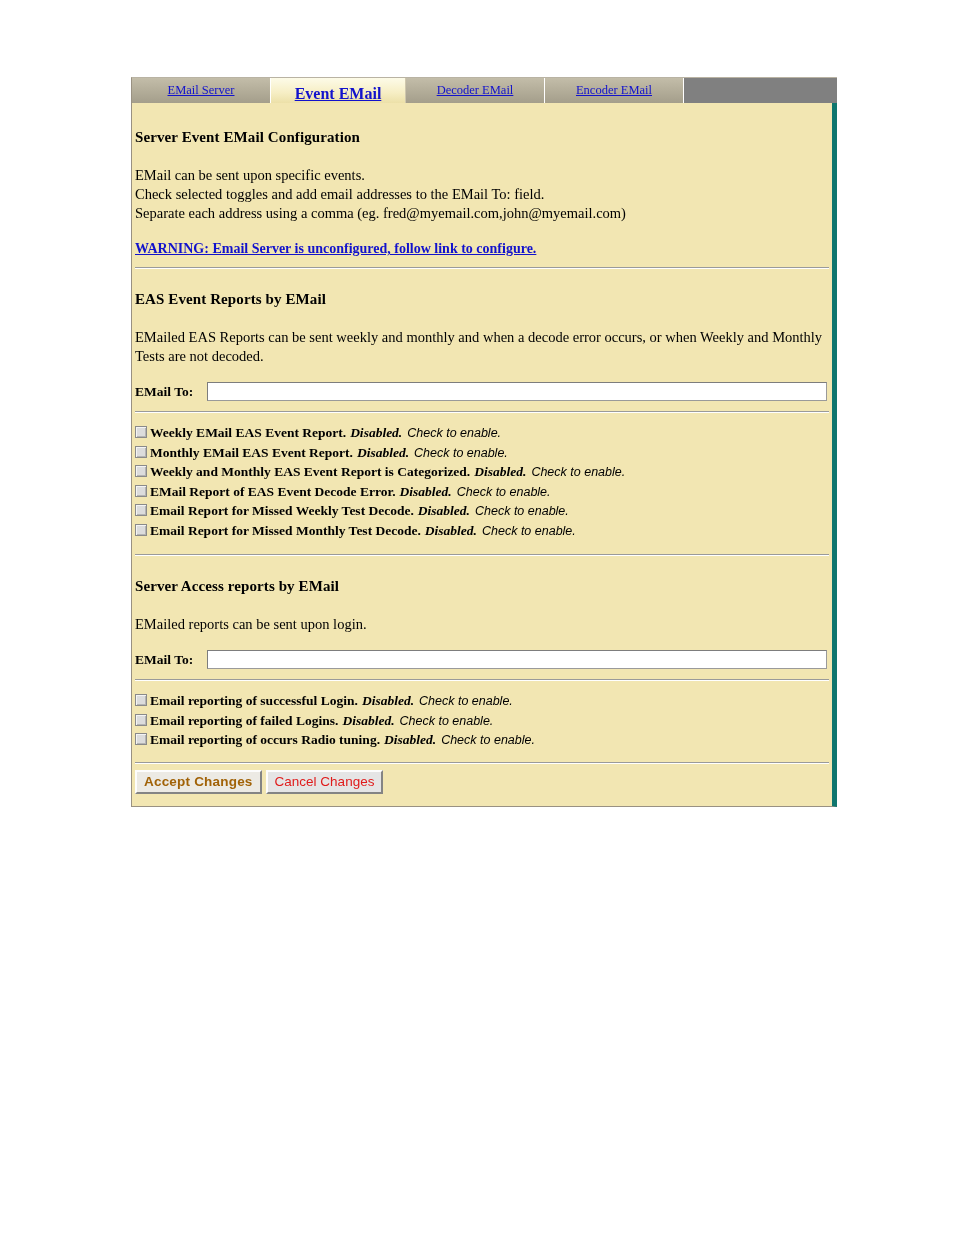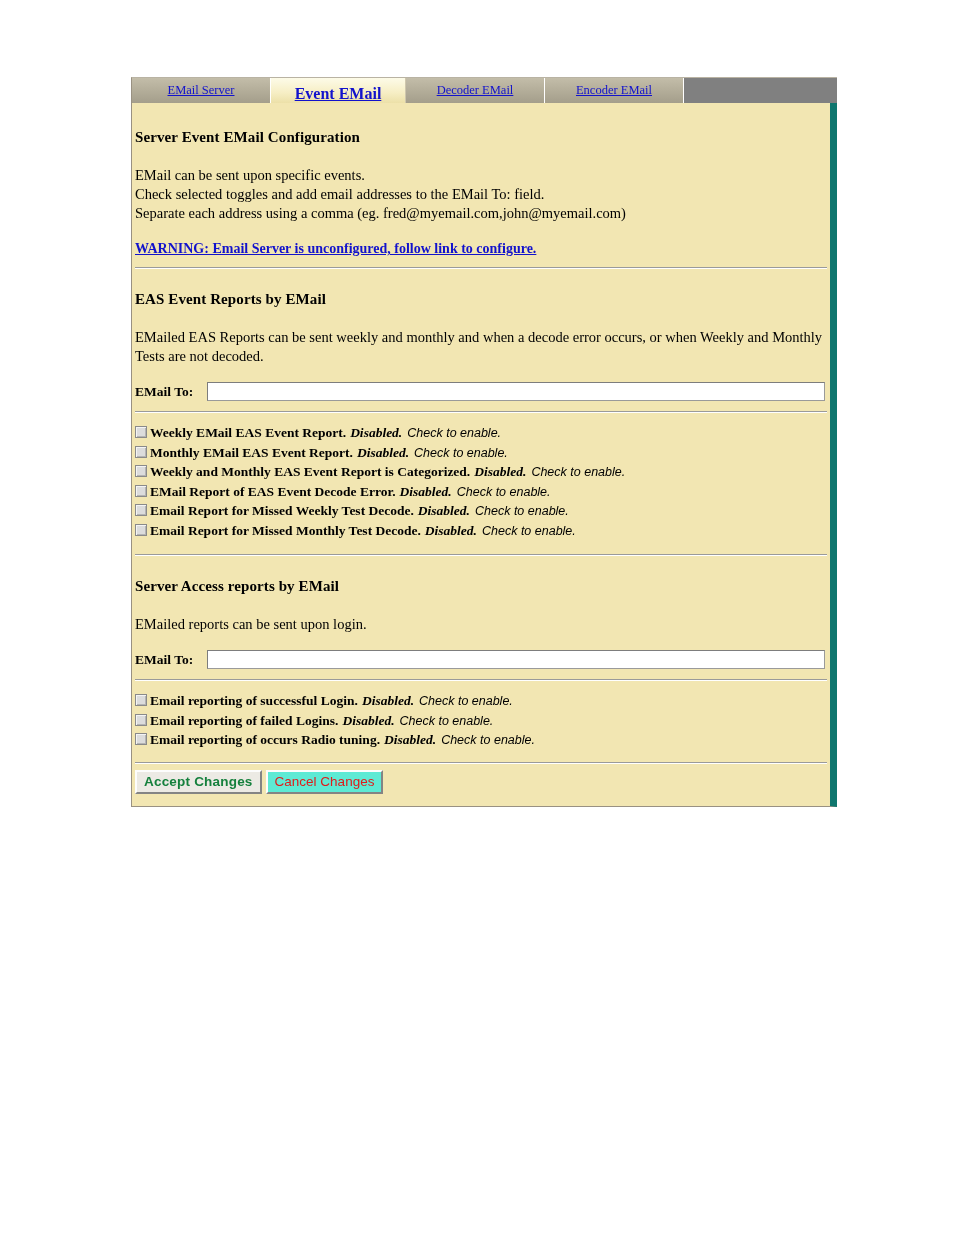--- a/index.html
+++ b/index.html
@@ -69,21 +69,21 @@
   .tab-filler {
     flex: 1;
     background: #808080;
     border-right: none;
   }
 
   
   .panel {
     background: #f2e6b2;
     border-left: 1px solid #999182;
-    border-right: 7px solid #0f766e;
+    border-right: 5px solid #0f766e;
     border-bottom: 1px solid #999182;
     box-sizing: border-box;
     padding: 0 0 8px 0;
     position: relative;
   }
   .inner {
     padding: 0 3px 0 3px;
   }
 
   h2.section {
@@ -196,28 +196,28 @@
     background: #eceae4;
     border-top: 2px solid #fdfdfd;
     border-left: 2px solid #fdfdfd;
     border-right: 2px solid #848484;
     border-bottom: 2px solid #848484;
     cursor: pointer;
     line-height: 17px;
     white-space: nowrap;
   }
   .btn-accept {
-    color: #15803d;
+    color: #a16207;
     font-weight: bold;
     letter-spacing: 0.2px;
     text-align: right;
   }
   .btn-cancel {
     color: #e01b1b;
-    background: #5eead4;
+    background: #e5e5e5;
   }
   .sp4 { height: 4px; }
   .sp6 { height: 6px; }
   .sp10 { height: 10px; }
   .sp12 { height: 12px; }
   .sp16 { height: 16px; }
   .sp20 { height: 20px; }
   .sp22 { height: 22px; }
   .sp26 { height: 26px; }
 </style>

